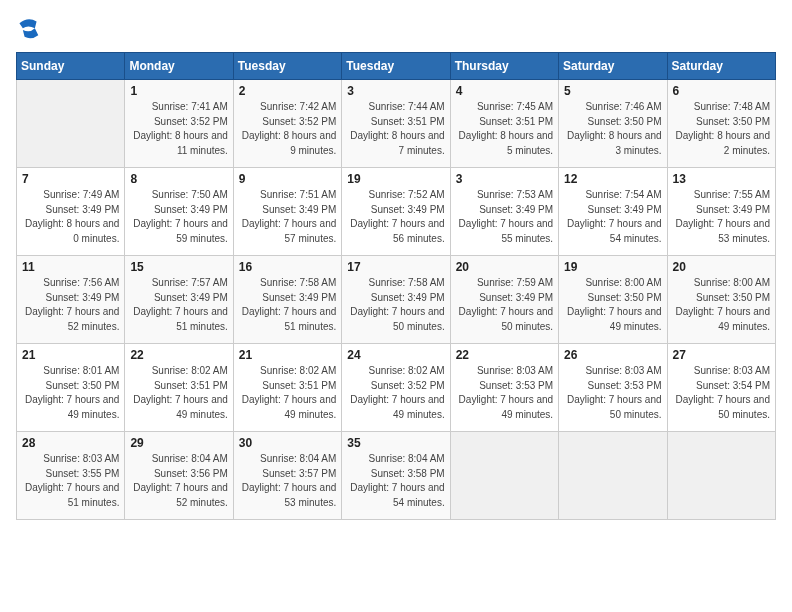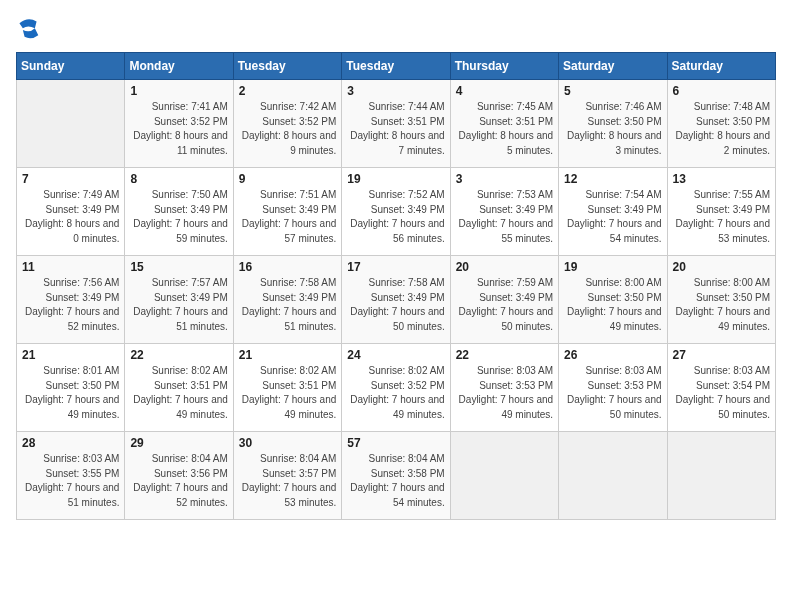--- a/index.html
+++ b/index.html
@@ -247,21 +247,21 @@
         </td>
         <td>
           <span class="day-number">29</span>
           <div class="day-info">Sunrise: 8:04 AM<br>Sunset: 3:56 PM<br>Daylight: 7 hours and 52 minutes.</div>
         </td>
         <td>
           <span class="day-number">30</span>
           <div class="day-info">Sunrise: 8:04 AM<br>Sunset: 3:57 PM<br>Daylight: 7 hours and 53 minutes.</div>
         </td>
         <td>
-          <span class="day-number">57</span>
+          <span class="day-number">35</span>
           <div class="day-info">Sunrise: 8:04 AM<br>Sunset: 3:58 PM<br>Daylight: 7 hours and 54 minutes.</div>
         </td>
         <td class="empty-cell"></td>
         <td class="empty-cell"></td>
         <td class="empty-cell"></td>
       </tr>
     </tbody>
 </table>
 
 </body></html>

